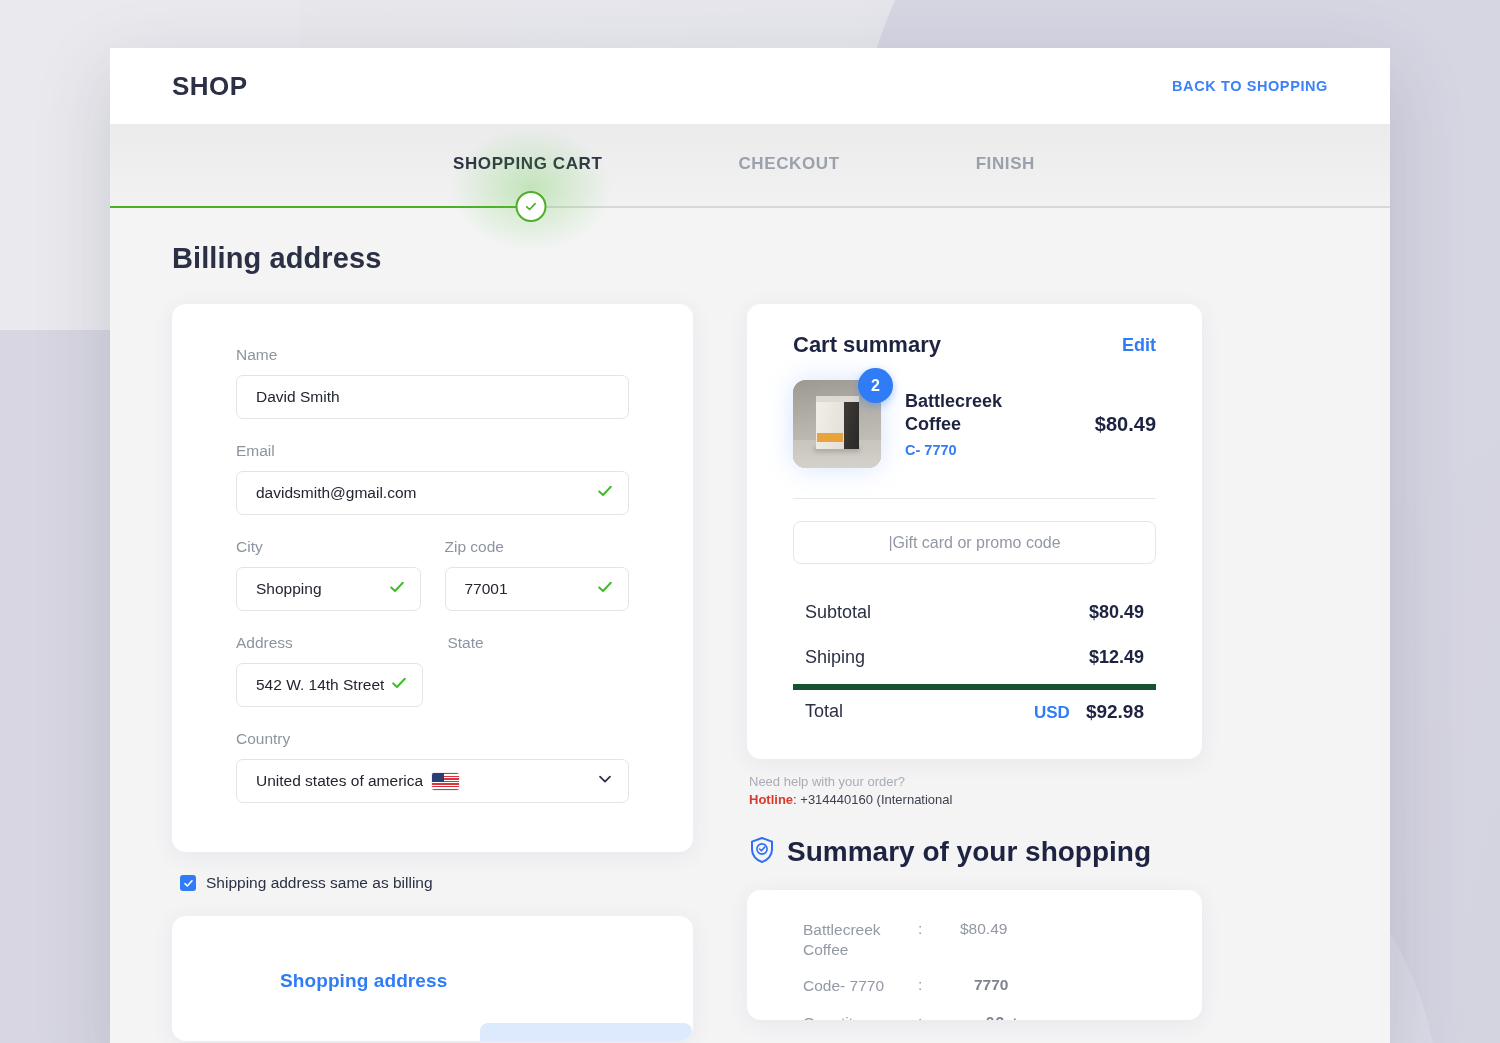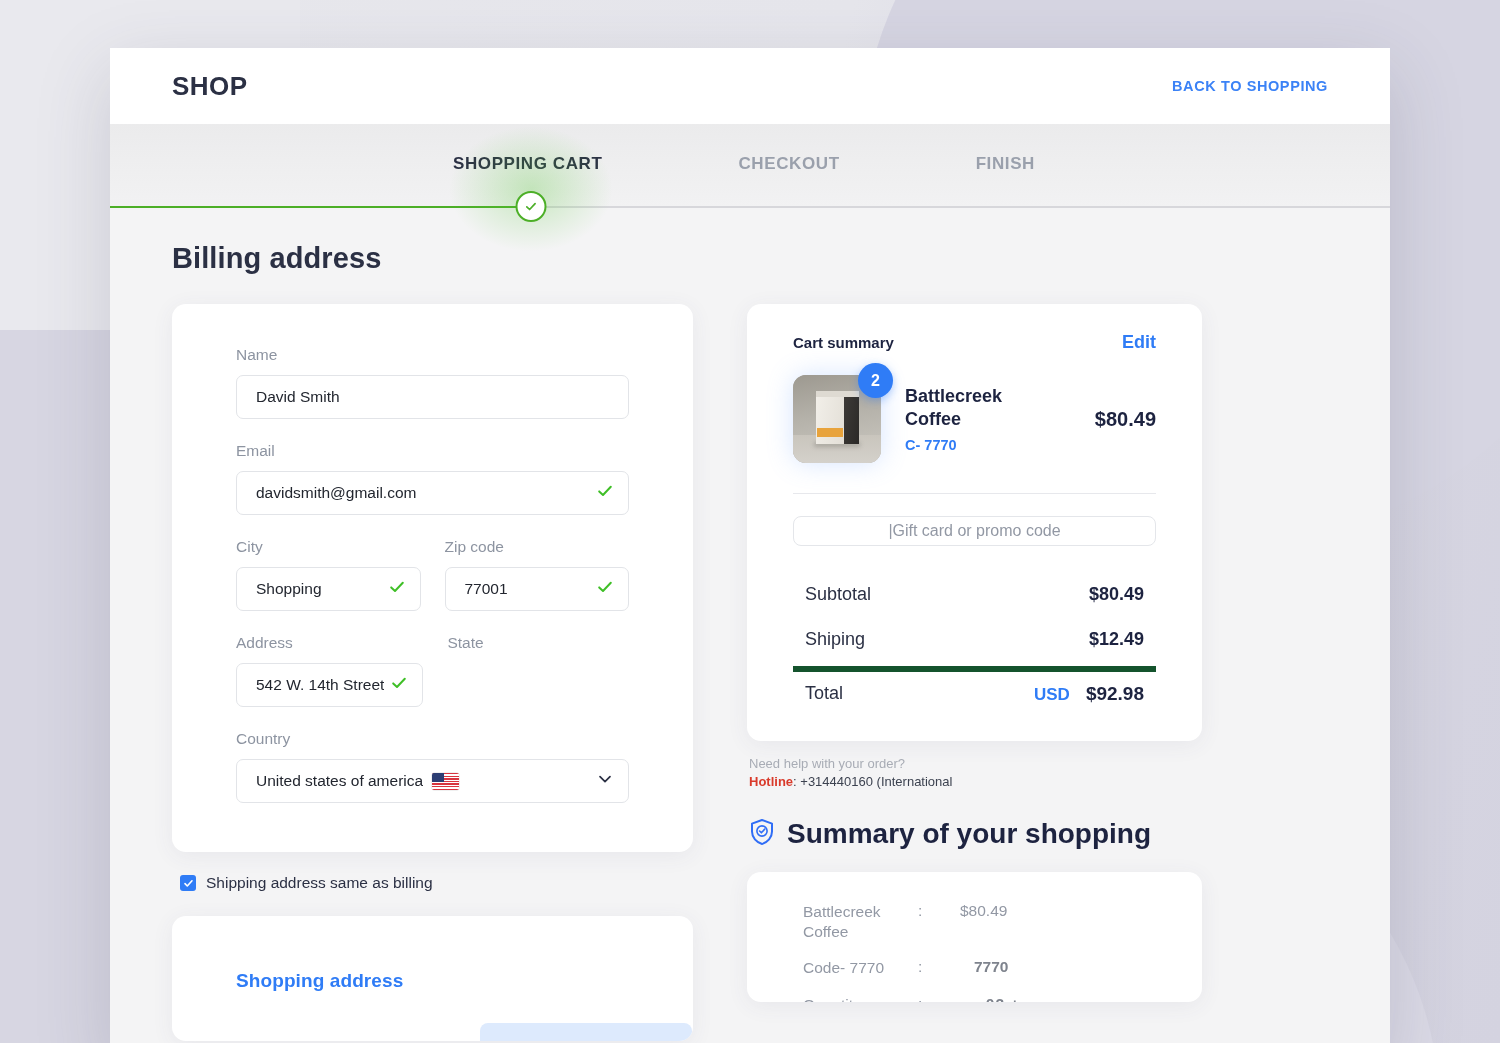--- a/index.html
+++ b/index.html
@@ -235,39 +235,40 @@
     padding: 54px 64px 0 64px;
     height: 125px;
     position: relative;
     overflow: hidden;
   }
   .ship-title {
     font-size: 19px;
     font-weight: bold;
     color: #2f7cf6;
     letter-spacing: .1px;
+    margin-left: 44px;
   }
   .ship-pill {
     position: absolute;
     left: 308px; bottom: -8px;
     width: 212px; height: 26px;
     border-radius: 8px;
     background: #ddeafd;
   }
 
   
   .summary-card { padding: 28px 46px 30px 46px; }
   .summary-head {
     display: flex;
     align-items: center;
     justify-content: space-between;
     margin-bottom: 22px;
   }
   .summary-title {
-    font-size: 15px;
+    font-size: 22px;
     font-weight: bold;
     color: #1d2340;
   }
   .edit-link {
     font-size: 18px;
     font-weight: bold;
     color: #2f7cf6;
     cursor: pointer;
   }
 
@@ -363,21 +364,21 @@
     flex: none;
   }
 
   .divider {
     height: 1px;
     background: #e7e8ec;
     margin: 24px 0 22px 0;
   }
 
   .promo-input {
-    height: 30px;
+    height: 43px;
     border: 1px solid #e4e6ea;
     border-radius: 8px;
     display: flex;
     align-items: center;
     justify-content: center;
     cursor: text;
   }
   .promo-text {
     font-size: 16px;
     color: #9298a4;

